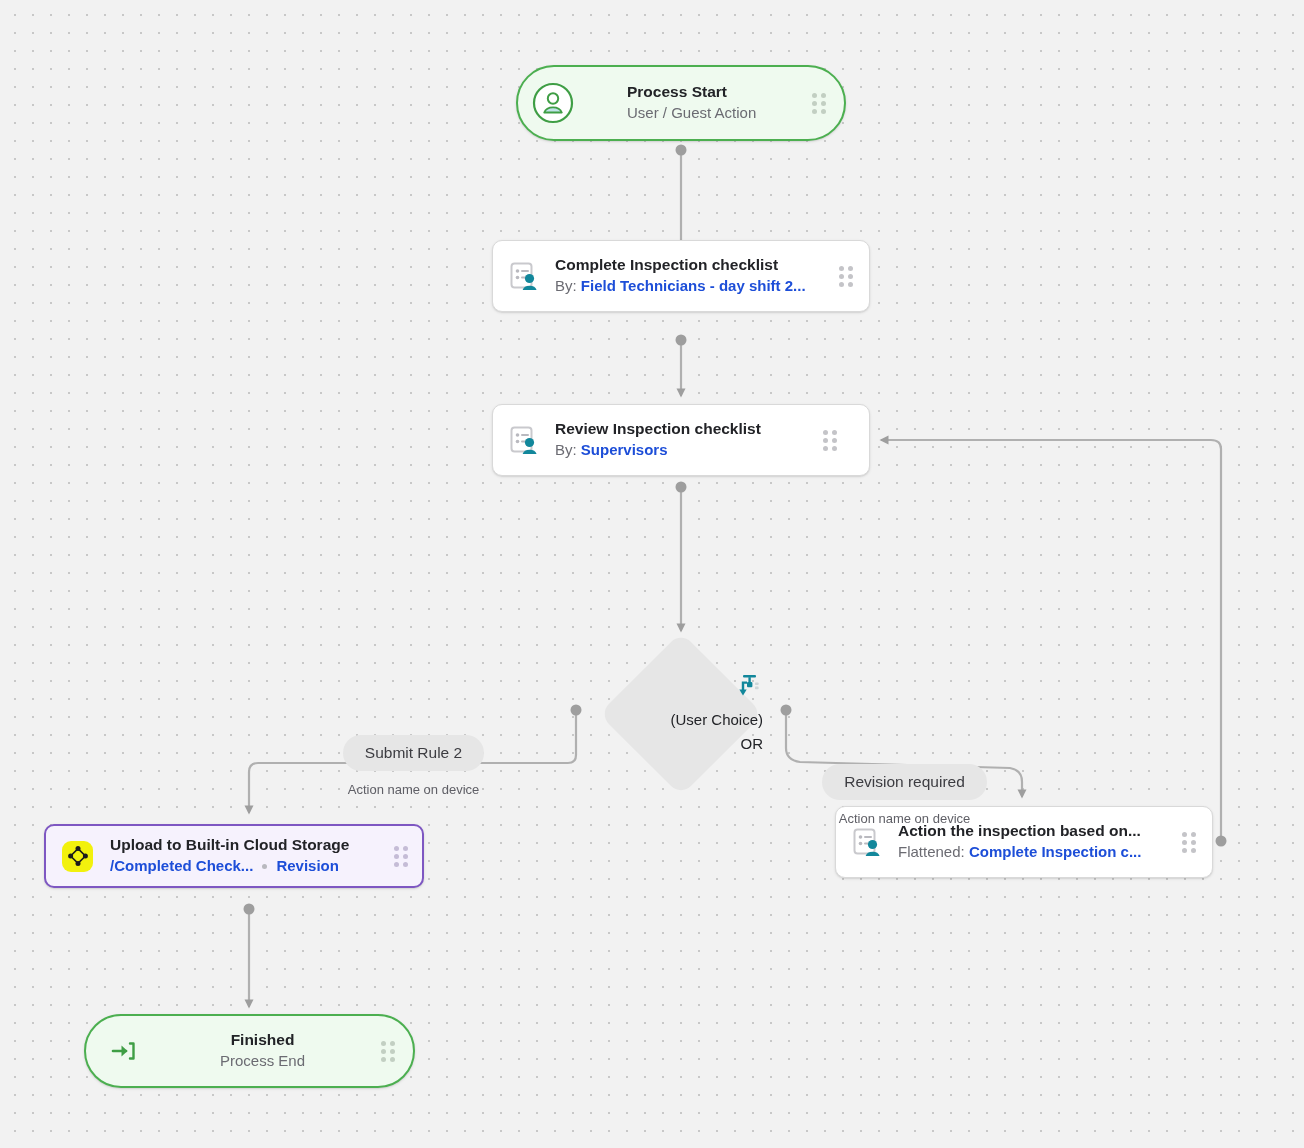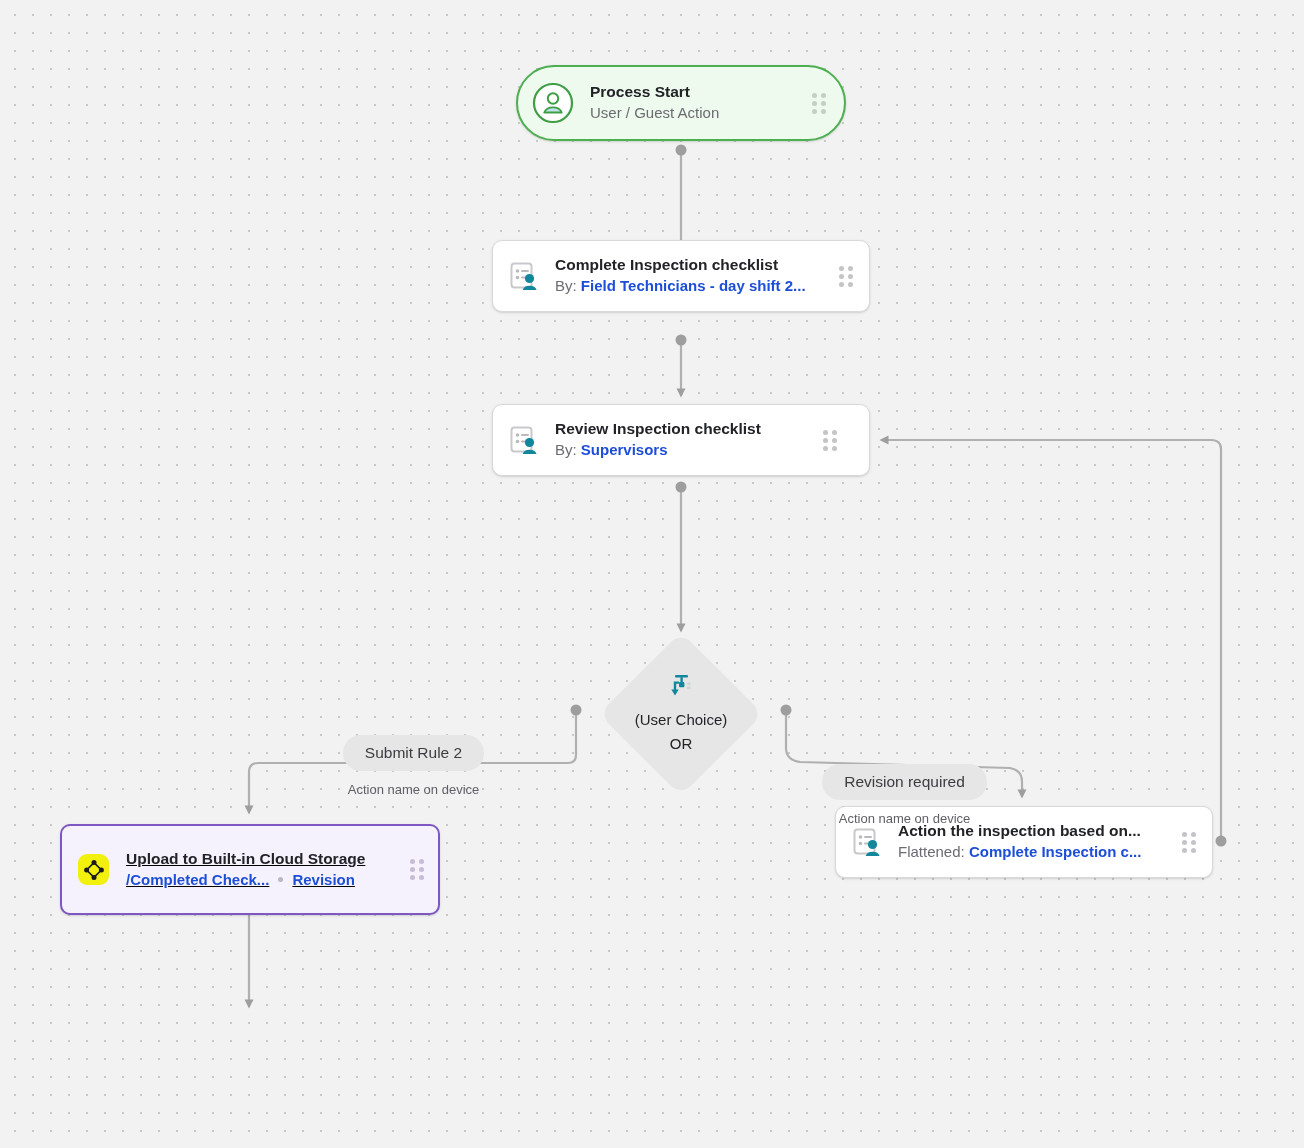--- a/index.html
+++ b/index.html
@@ -97,21 +97,21 @@
     position: absolute; left: 50%; top: 50%;
     width: 116px; height: 116px;
     margin-left: -58px; margin-top: -58px;
     background: #e6e6e6;
     border-radius: 14px;
     transform: rotate(45deg);
   }
   .gateway .gw-content {
     position: absolute; left: 0; top: 0; width: 100%; height: 100%;
     display: flex; flex-direction: column;
-    align-items: center; justify-content: center;
+    align-items: flex-end; justify-content: center;
     gap: 2px;
   }
   .gw-label { font-size: 15px; color: #222327; line-height: 1.45; text-align: center; }
 
   
   .branch { position: absolute; z-index: 6; text-align: center; }
   .branch .chip {
     display: inline-block;
     background: #e6e6e6;
     border-radius: 999px;
@@ -161,21 +161,21 @@
       <circle cx="681" cy="150" r="5.5"></circle>
       <circle cx="681" cy="340" r="5.5"></circle>
       <circle cx="681" cy="487" r="5.5"></circle>
       <circle cx="576" cy="710" r="5.5"></circle>
       <circle cx="786" cy="710" r="5.5"></circle>
       <circle cx="249" cy="909" r="5.5"></circle>
       <circle cx="1221" cy="841" r="5.5"></circle>
     </g>
   </svg>
 
-  <div class="node pill-node" style="left:516px; top:65px; width:330px; height:76px; padding:0 18px 0 14px;">
+  <div class="node pill-node" style="left:516px; top:65px; width:330px; height:76px; padding:0 18px 0 14px;gap:37px;">
     <div class="icon-wrap" style="margin-right:16px;">
       <svg width="42" height="42" viewBox="0 0 42 42">
         <circle cx="21" cy="21" r="19" fill="#ffffff" stroke="#3f9e45" stroke-width="2.2"></circle>
         <circle cx="21" cy="16.5" r="5.2" fill="none" stroke="#3f9e45" stroke-width="2"></circle>
         <path d="M12.2,30.5 a9.2,7.2 0 0 1 17.6,0 z" fill="#bfe3e8" stroke="#3f9e45" stroke-width="1.8" stroke-linejoin="round"></path>
       </svg>
     </div>
     <div class="body">
       <div class="title">Process Start</div>
       <div class="subtitle">User / Guest Action</div>
@@ -268,21 +268,21 @@
   <div class="branch" style="left:306px; top:735px; width:215px;">
     <span class="chip">Submit Rule 2</span>
     <div class="cap">Action name on device</div>
   </div>
 
   <div class="branch" style="left:797px; top:764px; width:215px;">
     <span class="chip">Revision required</span>
     <div class="cap">Action name on device</div>
   </div>
 
-  <div class="node int-node" style="left:60px; top:824px; width:380px; height:91px; padding:0 14px 0 16px;text-decoration:underline;">
+  <div class="node int-node" style="left:44px; top:824px; width:380px; height:64px; padding:0 14px 0 16px;">
     <div class="icon-wrap" style="margin-right:17px;">
       <div class="int-icon">
         <svg width="24" height="24" viewBox="0 0 24 24">
           <path d="M12,4.6 L19.4,12 L12,19.4 L4.6,12 z" fill="none" stroke="#1b1b1b" stroke-width="1.6"></path>
           <circle cx="12" cy="4.6" r="2.5" fill="#1b1b1b"></circle>
           <circle cx="19.4" cy="12" r="2.5" fill="#1b1b1b"></circle>
           <circle cx="12" cy="19.4" r="2.5" fill="#1b1b1b"></circle>
           <circle cx="4.6" cy="12" r="2.5" fill="#1b1b1b"></circle>
         </svg>
       </div>
@@ -324,14 +324,35 @@
     <div class="grip">
       <i></i>
         <i></i>
         <i></i>
         <i></i>
         <i></i>
         <i></i>
     </div>
   </div>
 
+  <div class="node pill-node" style="left:84px; top:1014px; width:331px; height:74px; padding:0 18px 0 22px;">
+    <div class="icon-wrap" style="margin-right:16px;">
+      <svg width="30" height="30" viewBox="0 0 30 30">
+        <path d="M5,15 L18,15" stroke="#3f9e45" stroke-width="2.6" stroke-linecap="round"></path>
+        <path d="M13.5,9.5 L19.5,15 L13.5,20.5 z" fill="#3f9e45"></path>
+        <path d="M22,7.5 L25.5,7.5 L25.5,22.5 L22,22.5" fill="none" stroke="#3f9e45" stroke-width="2.4" stroke-linecap="round" stroke-linejoin="round"></path>
+      </svg>
+    </div>
+    <div class="body" style="text-align:center;">
+      <div class="title">Finished</div>
+      <div class="subtitle">Process End</div>
+    </div>
+    <div class="grip">
+      <i></i>
+        <i></i>
+        <i></i>
+        <i></i>
+        <i></i>
+        <i></i>
+    </div>
+  </div>
 
 </div>
 
 </body></html>

